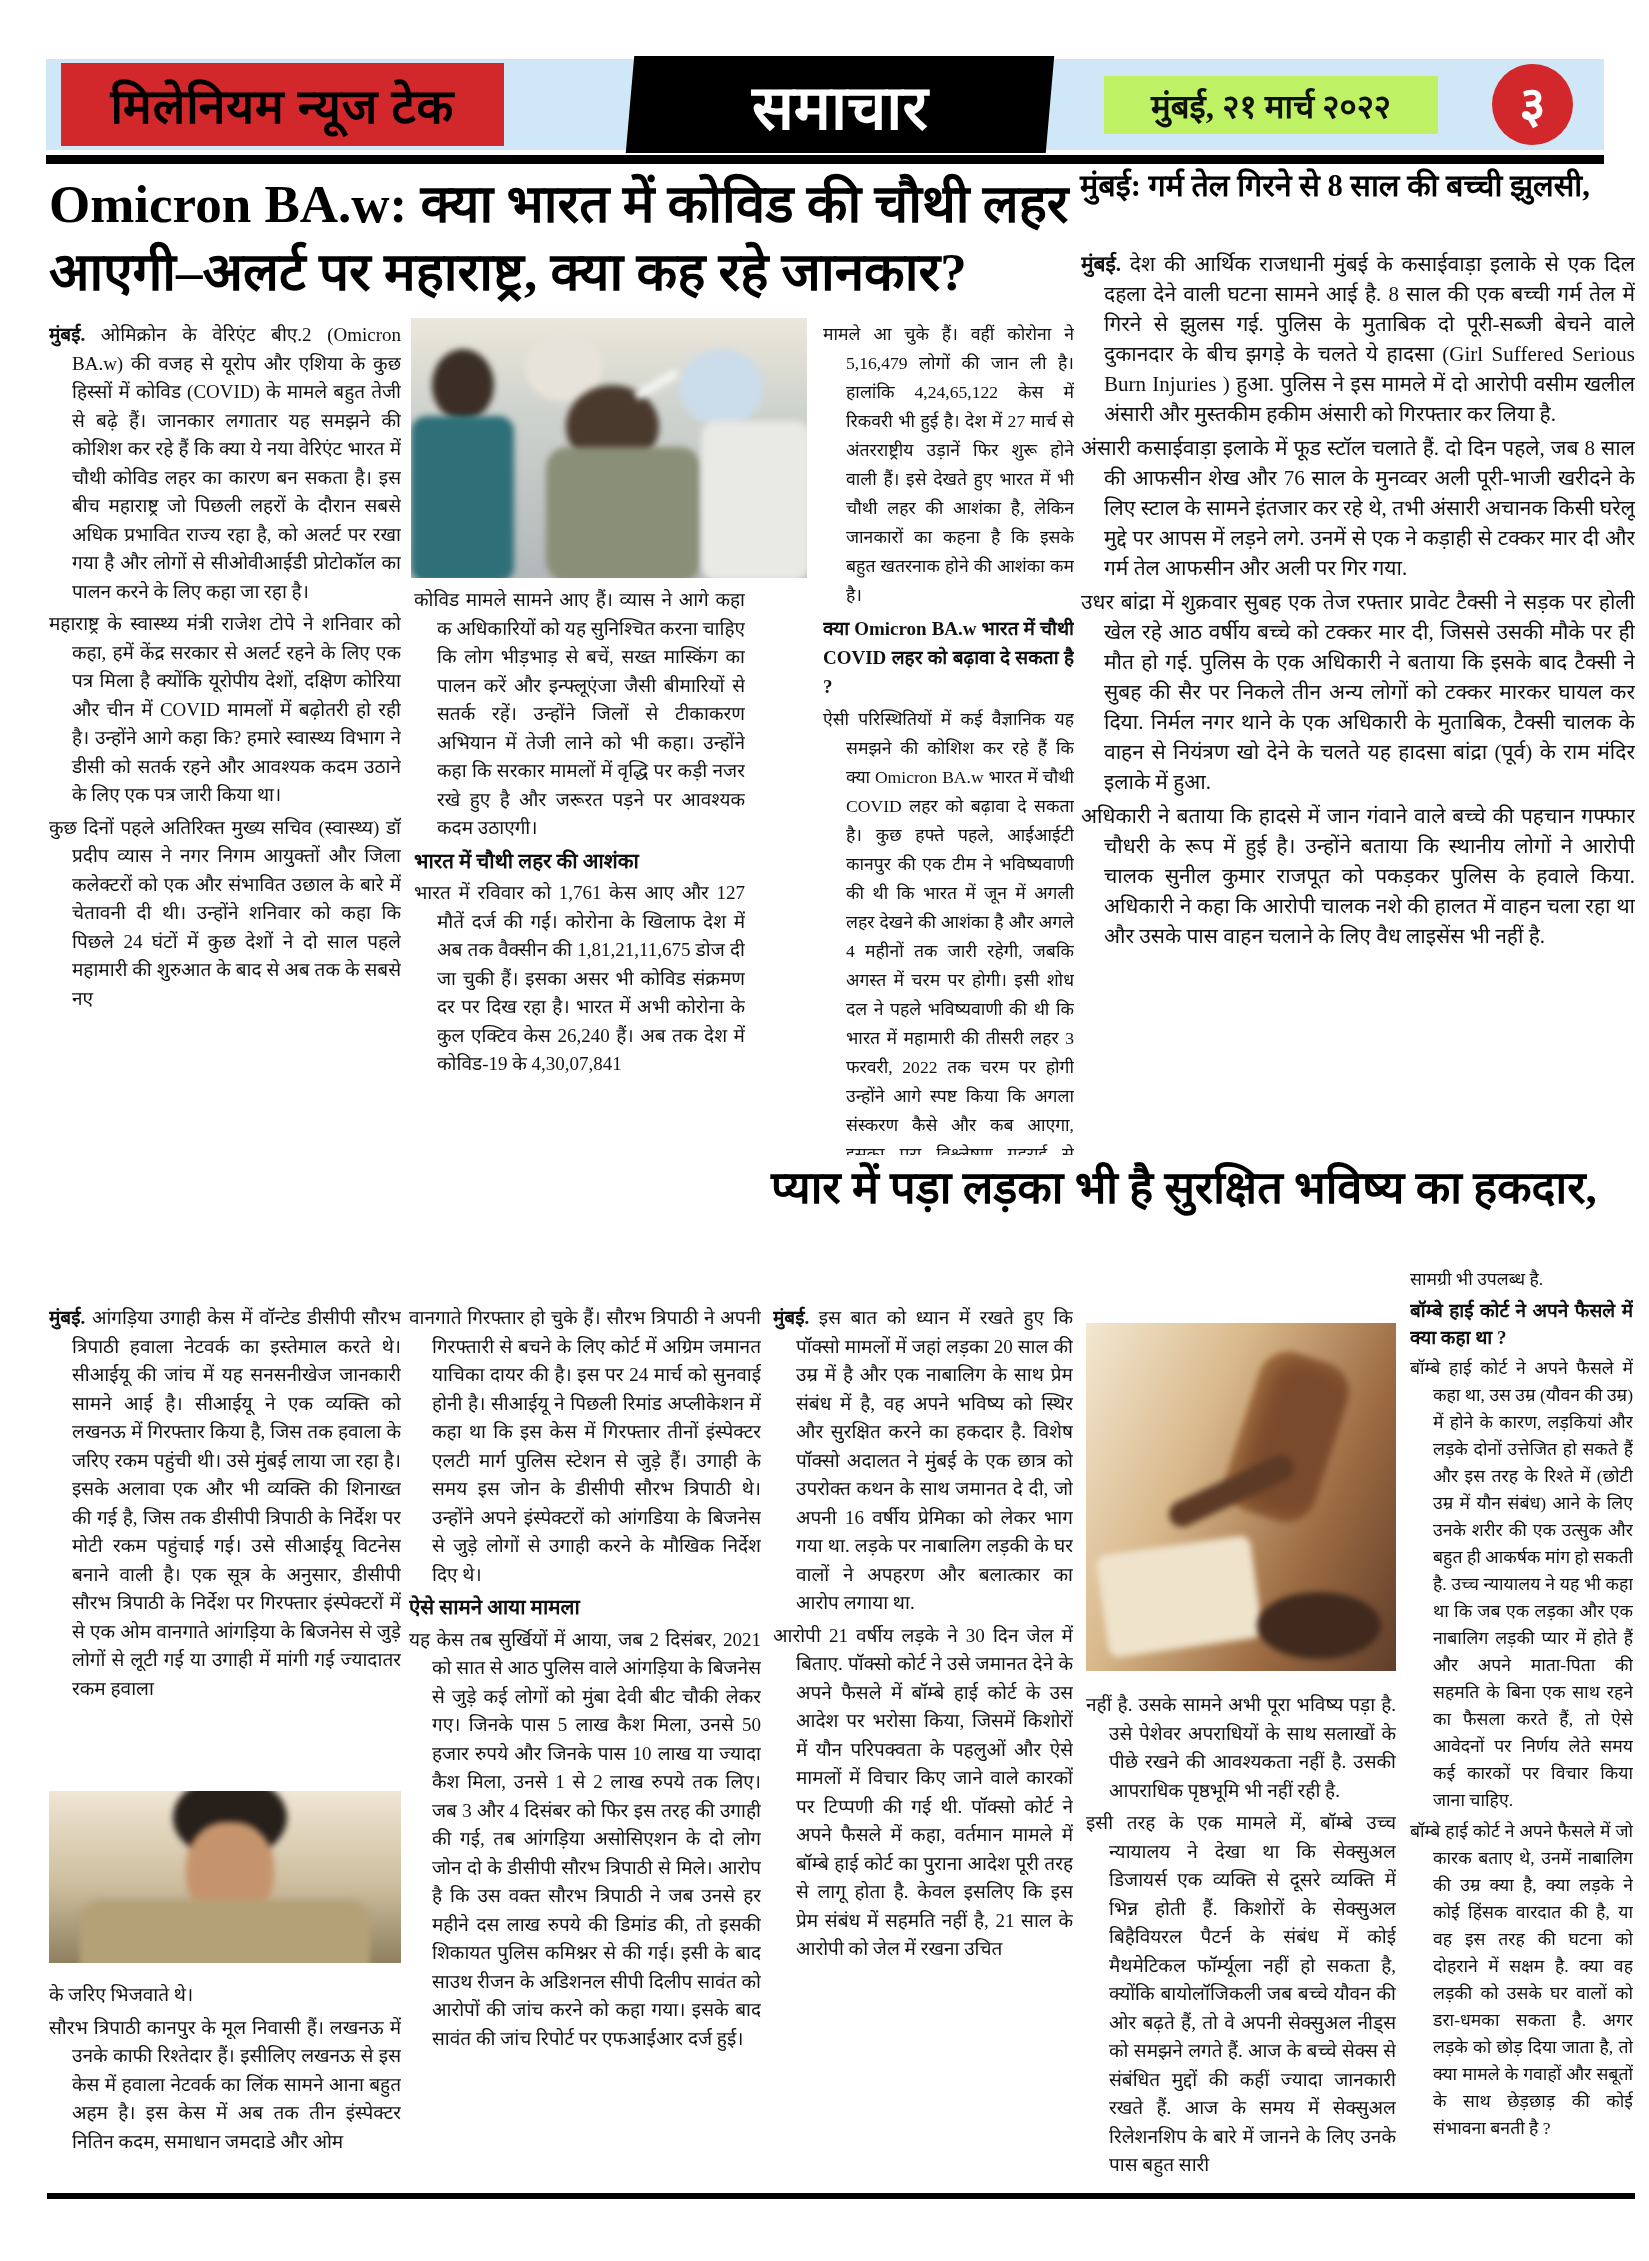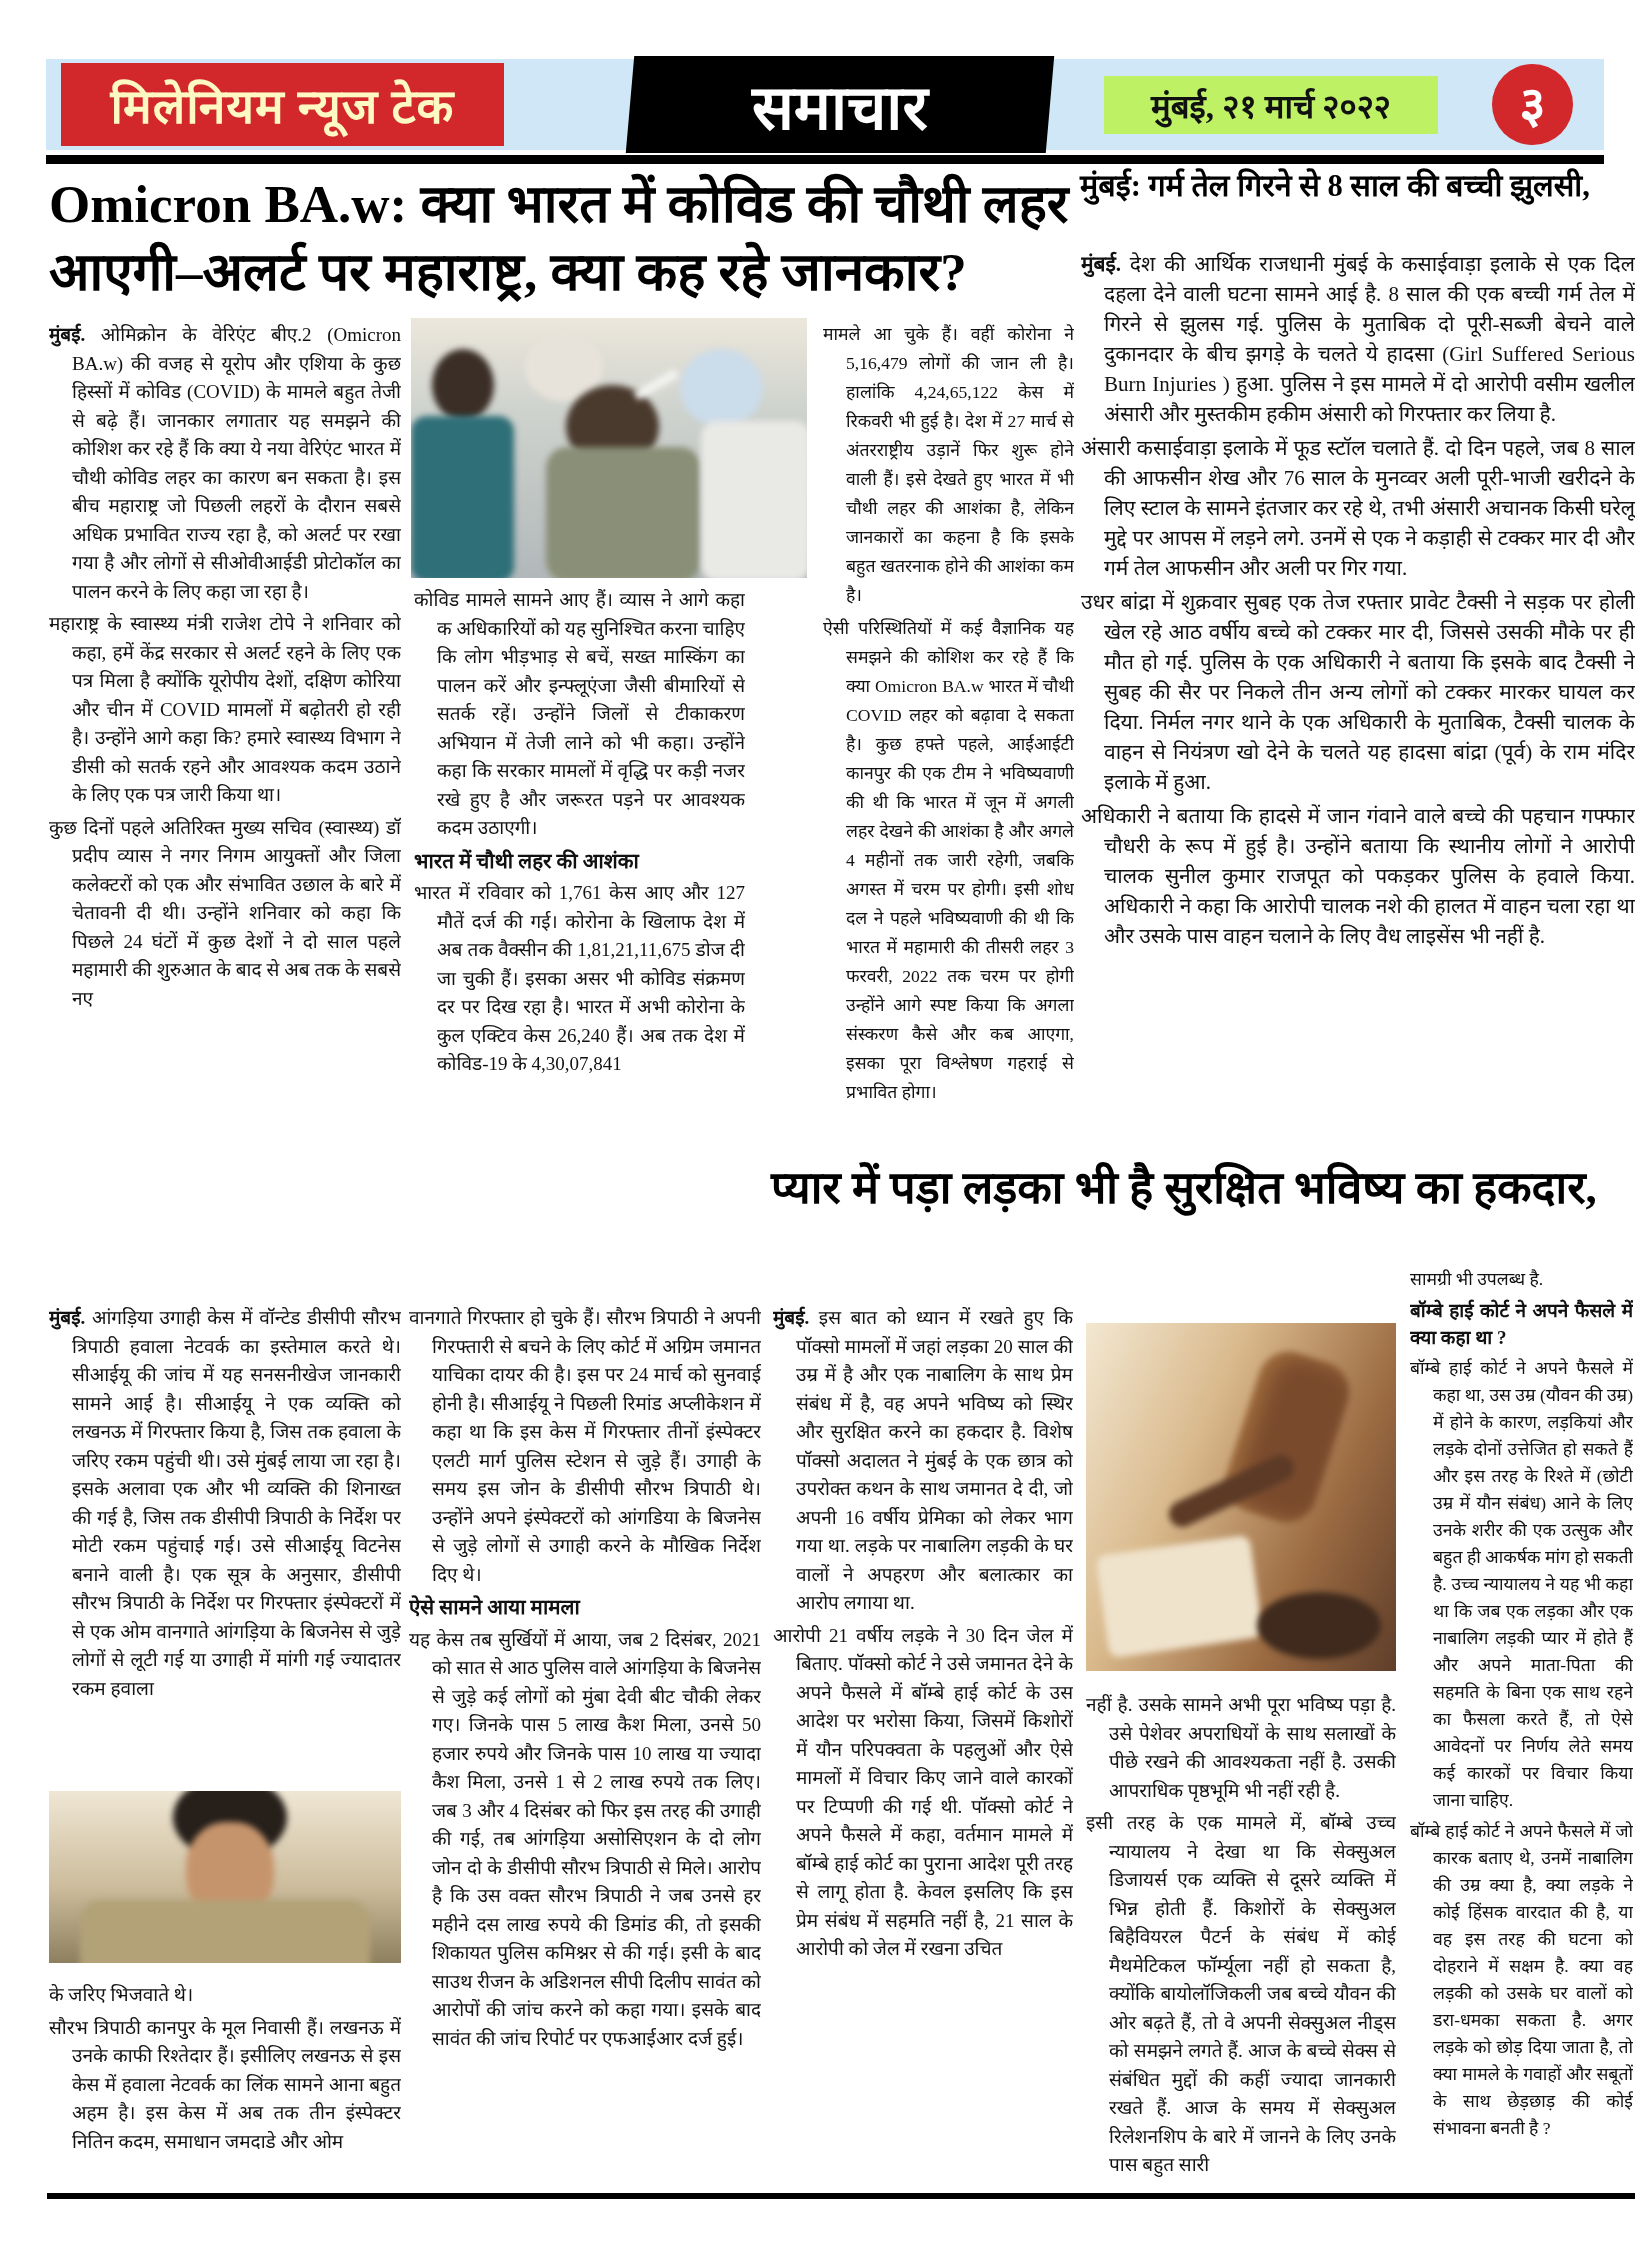--- a/index.html
+++ b/index.html
@@ -2,21 +2,21 @@
 <html style="font-size:8.3px"><head>
 <meta charset="utf-8">
 <style>
   html,body{margin:0;padding:0;background:#ffffff;}
   .page{position:relative;width:1650px;height:2261px;background:#ffffff;overflow:hidden;
         font-family:"Liberation Serif","DejaVu Serif",serif;color:#111;}
   
   .band{position:absolute;left:46px;top:59px;width:1558px;height:91px;background:#cfe7f6;}
   .brand-box{position:absolute;left:61px;top:63px;width:443px;height:83px;background:#d2272b;
              display:flex;align-items:center;justify-content:center;}
-  .brand-box span{color:#fef9c3;font-weight:bold;font-size:48px;letter-spacing:1px;white-space:nowrap;}
+  .brand-box span{color:#000000;font-weight:bold;font-size:48px;letter-spacing:1px;white-space:nowrap;}
   .section-box{position:absolute;left:630px;top:56px;width:420px;height:97px;background:#000;
                transform:skewX(-5deg);display:flex;align-items:center;justify-content:center;}
   .section-box span{transform:skewX(5deg);color:#fff;font-weight:bold;font-size:62px;}
   .date-box{position:absolute;left:1104px;top:76px;width:334px;height:58px;background:#bef264;
             display:flex;align-items:center;justify-content:center;}
   .date-box span{font-weight:bold;font-size:33px;white-space:nowrap;}
   .page-circle{position:absolute;left:1492px;top:64px;width:81px;height:81px;border-radius:50%;
                background:#d2272b;display:flex;align-items:center;justify-content:center;}
   .page-circle span{color:#fff;font-weight:bold;font-size:50px;line-height:1;}
   .rule{position:absolute;background:#000;}
@@ -82,20 +82,21 @@
   </div>
 
   <div class="col" style="left:414px;top:586px;width:331px;height:569px;">
     <p class="para">कोविड मामले सामने आए हैं। व्यास ने आगे कहा क अधिकारियों को यह सुनिश्चित करना चाहिए कि लोग भीड़भाड़ से बचें, सख्त मास्किंग का पालन करें और इन्फ्लूएंजा जैसी बीमारियों से सतर्क रहें। उन्होंने जिलों से टीकाकरण अभियान में तेजी लाने को भी कहा। उन्होंने कहा कि सरकार मामलों में वृद्धि पर कड़ी नजर रखे हुए है और जरूरत पड़ने पर आवश्यक कदम उठाएगी।</p>
     <p class="para subhead">भारत में चौथी लहर की आशंका</p>
     <p class="para">भारत में रविवार को 1,761 केस आए और 127 मौतें दर्ज की गई। कोरोना के खिलाफ देश में अब तक वैक्सीन की 1,81,21,11,675 डोज दी जा चुकी हैं। इसका असर भी कोविड संक्रमण दर पर दिख रहा है। भारत में अभी कोरोना के कुल एक्टिव केस 26,240 हैं। अब तक देश में कोविड-19 के 4,30,07,841</p>
   </div>
 
   <div class="col" style="left:823px;top:320px;width:251px;height:835px;font-size:17.6px;line-height:29px;">
     <p class="para">मामले आ चुके हैं। वहीं कोरोना ने 5,16,479 लोगों की जान ली है। हालांकि 4,24,65,122 केस में रिकवरी भी हुई है। देश में 27 मार्च से अंतरराष्ट्रीय उड़ानें फिर शुरू होने वाली हैं। इसे देखते हुए भारत में भी चौथी लहर की आशंका है, लेकिन जानकारों का कहना है कि इसके बहुत खतरनाक होने की आशंका कम है।</p>
+    <p class="para subhead">क्या Omicron BA.w भारत में चौथी COVID लहर को बढ़ावा दे सकता है ?</p>
     <p class="para">ऐसी परिस्थितियों में कई वैज्ञानिक यह समझने की कोशिश कर रहे हैं कि क्या Omicron BA.w भारत में चौथी COVID लहर को बढ़ावा दे सकता है। कुछ हफ्ते पहले, आईआईटी कानपुर की एक टीम ने भविष्यवाणी की थी कि भारत में जून में अगली लहर देखने की आशंका है और अगले 4 महीनों तक जारी रहेगी, जबकि अगस्त में चरम पर होगी। इसी शोध दल ने पहले भविष्यवाणी की थी कि भारत में महामारी की तीसरी लहर 3 फरवरी, 2022 तक चरम पर होगी उन्होंने आगे स्पष्ट किया कि अगला संस्करण कैसे और कब आएगा, इसका पूरा विश्लेषण गहराई से प्रभावित होगा।</p>
   </div>
 
   <h2 class="hl hl-right">
     <span class="ln">मुंबई: गर्म तेल गिरने से 8 साल की बच्ची झुलसी,</span>
   </h2>
   <div class="col" style="left:1081px;top:249px;width:554px;height:905px;font-size:21px;line-height:30px;">
     <p class="para"><b class="lead">मुंबई.</b> <span>देश की आर्थिक राजधानी मुंबई के कसाईवाड़ा इलाके से एक दिल दहला देने वाली घटना सामने आई है. 8 साल की एक बच्ची गर्म तेल में गिरने से झुलस गई. पुलिस के मुताबिक दो पूरी-सब्जी बेचने वाले दुकानदार के बीच झगड़े के चलते ये हादसा (Girl Suffered Serious Burn Injuries ) हुआ. पुलिस ने इस मामले में दो आरोपी वसीम खलील अंसारी और मुस्तकीम हकीम अंसारी को गिरफ्तार कर लिया है.</span></p>
     <p class="para">अंसारी कसाईवाड़ा इलाके में फूड स्टॉल चलाते हैं. दो दिन पहले, जब 8 साल की आफसीन शेख और 76 साल के मुनव्वर अली पूरी-भाजी खरीदने के लिए स्टाल के सामने इंतजार कर रहे थे, तभी अंसारी अचानक किसी घरेलू मुद्दे पर आपस में लड़ने लगे. उनमें से एक ने कड़ाही से टक्कर मार दी और गर्म तेल आफसीन और अली पर गिर गया.</p>
     <p class="para">उधर बांद्रा में शुक्रवार सुबह एक तेज रफ्तार प्रावेट टैक्सी ने सड़क पर होली खेल रहे आठ वर्षीय बच्चे को टक्कर मार दी, जिससे उसकी मौके पर ही मौत हो गई. पुलिस के एक अधिकारी ने बताया कि इसके बाद टैक्सी ने सुबह की सैर पर निकले तीन अन्य लोगों को टक्कर मारकर घायल कर दिया. निर्मल नगर थाने के एक अधिकारी के मुताबिक, टैक्सी चालक के वाहन से नियंत्रण खो देने के चलते यह हादसा बांद्रा (पूर्व) के राम मंदिर इलाके में हुआ.</p>

